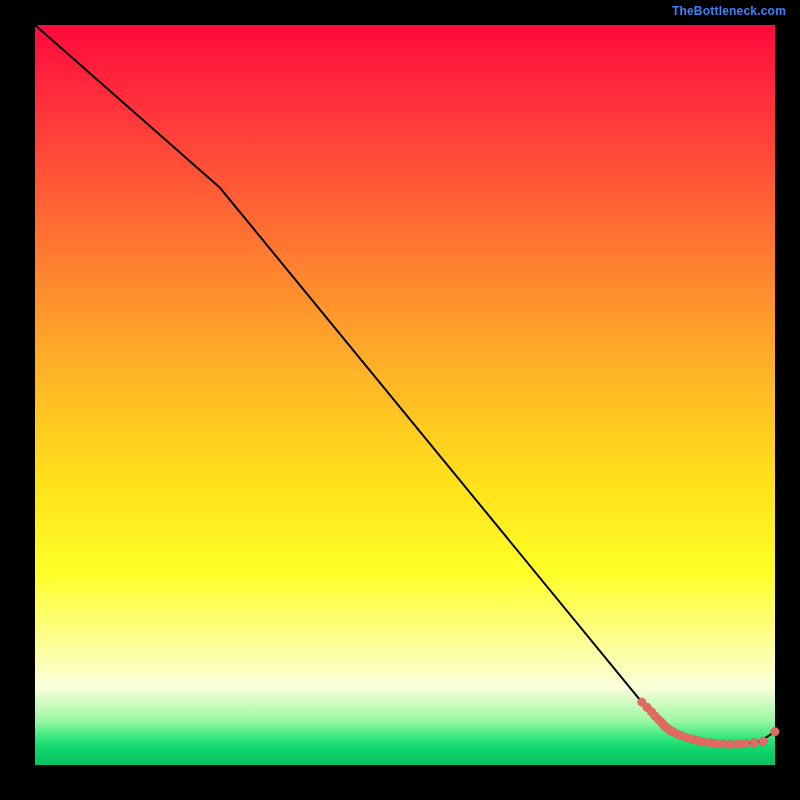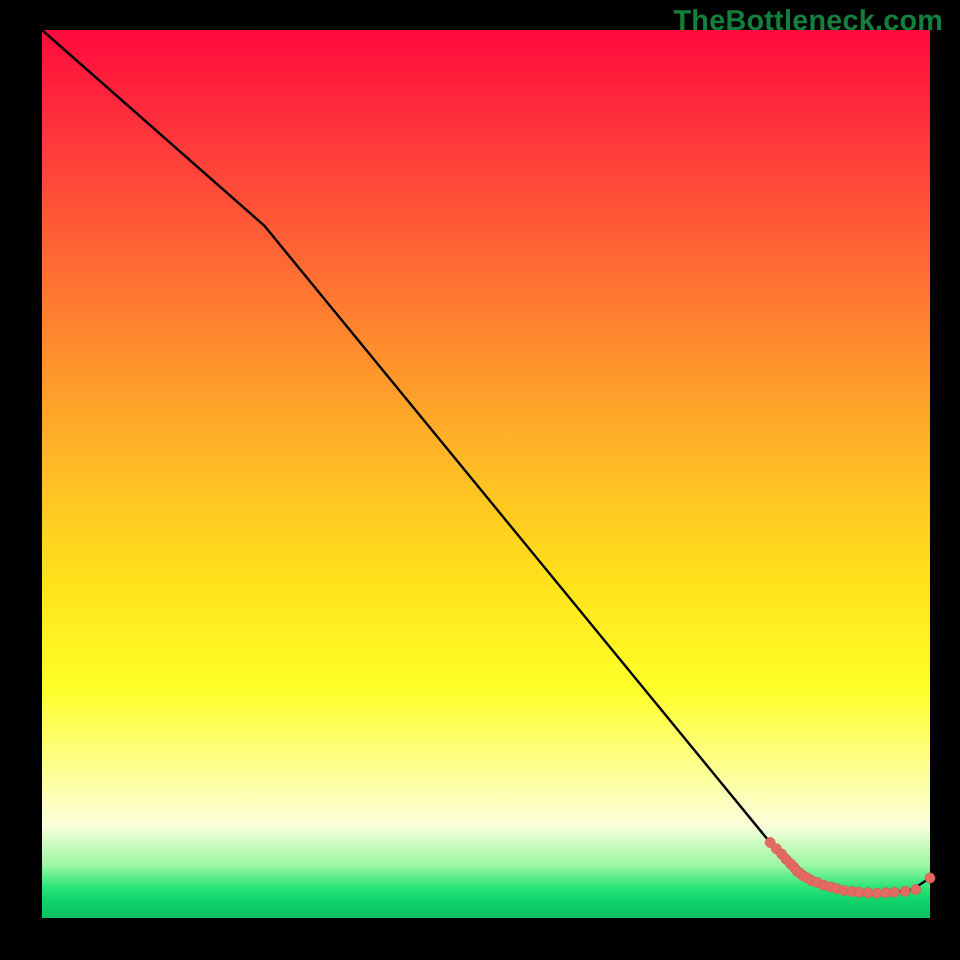--- a/index.html
+++ b/index.html
@@ -37,22 +37,22 @@
       #9cf7a3 94%,
       #2de57a 96.5%,
       #0fd36b 98%,
       #0bc060 100%
     );
   }
   .watermark {
     position: absolute;
     top: 4px;
     right: 14px;
-    color: #15803d;
-    font-size: 24px;
+    color: #3b82f6;
+    font-size: 12px;
     font-weight: 600;
     letter-spacing: 0.2px;
     user-select: none;
   }
   svg.overlay {
     position: absolute;
     left: 0;
     top: 0;
     pointer-events: none;
   }

